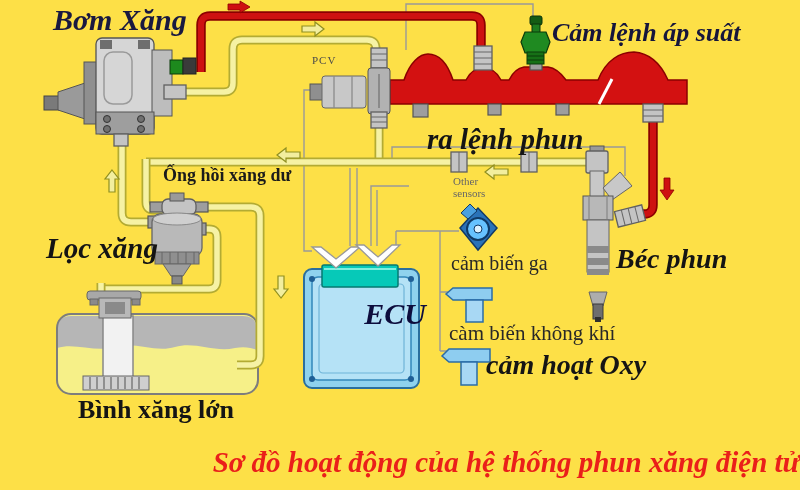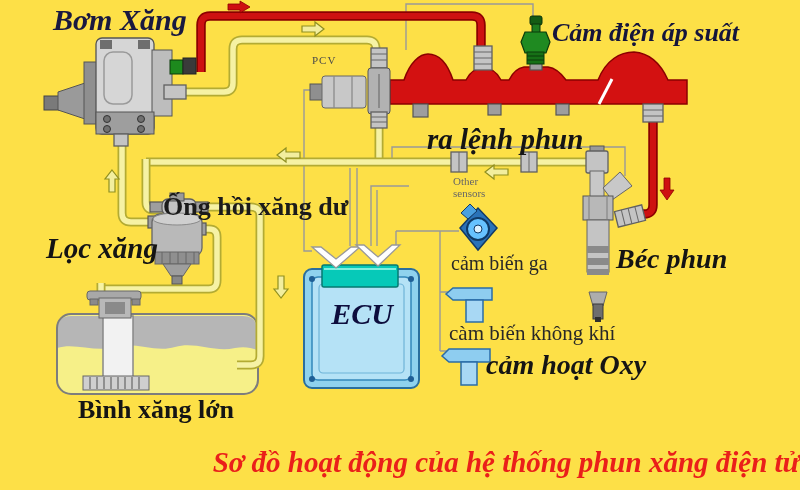--- a/index.html
+++ b/index.html
@@ -5,26 +5,26 @@
   html,body{margin:0;padding:0;background:#fff;}
   #stage{position:relative;width:800px;height:490px;background:#fde047;overflow:hidden;
          font-family:Liberation Serif, serif;}
   #art{position:absolute;left:0;top:0;}
   .lbl{position:absolute;white-space:nowrap;line-height:1.05;}
   .b-i{font-weight:bold;font-style:italic;}
   .lbl-bom{left:53px;top:4px;font-size:30px;color:#191940;}
   .lbl-pcv{left:312px;top:55px;font-size:11px;color:#4a4a4a;letter-spacing:1px;}
   .lbl-apsuat{left:552px;top:19px;font-size:26px;color:#15153c;}
   .lbl-ralenh{left:427px;top:124px;font-size:29px;color:#151515;text-align:center;}
-  .lbl-onghoi{left:163px;top:166px;font-size:26px;font-weight:600;color:#1b1b1b;margin-top:27px;}
+  .lbl-onghoi{left:163px;top:166px;font-size:18px;font-weight:600;color:#1b1b1b;}
   .lbl-other{left:411px;top:175px;font-size:11px;color:#666;line-height:12px;margin-left:42px;}
   .lbl-locxang{left:46px;top:233px;font-size:29px;color:#141414;text-align:right;}
   .lbl-ga{left:451px;top:253px;font-size:20px;color:#282828;}
   .lbl-becphun{left:616px;top:244px;font-size:28px;color:#141414;}
-  .lbl-ecu{left:303px;top:298px;width:118px;text-align:center;font-size:30px;color:#0d0d3d;}
+  .lbl-ecu{left:303px;top:298px;width:118px;text-align:center;font-size:30px;color:#0d0d3d;padding-left:33px;}
   .lbl-khongkhi{left:449px;top:322px;font-size:21px;color:#282828;}
   .lbl-oxy{left:486px;top:350px;font-size:28px;color:#151515;}
   .lbl-binhxang{left:78px;top:396px;font-size:26px;font-weight:bold;color:#151515;}
   .lbl-caption{left:0;top:447px;width:800px;text-align:right;font-size:29px;color:#ea1f1a;}
   .wire{fill:none;stroke:#999;stroke-width:1.4;}
   .py-o{fill:none;stroke:#b3ab33;stroke-width:9;}
   .py-i{fill:none;stroke:#f6f2a4;stroke-width:5.5;}
   .pr-o{fill:none;stroke:#8b0000;stroke-width:9.5;}
   .pr-i{fill:none;stroke:#ce1111;stroke-width:6;}
   .ar-y{fill:#f2ee9e;stroke:#8f8f20;stroke-width:1.2;}
@@ -253,21 +253,21 @@
     <rect x="466" y="300" width="17" height="22" fill="#a8d8f4" stroke="#2a6ca8" stroke-width="1.5"></rect>
   </g>
   <g>
     <polygon points="442,356 449,349 490,349 490,362 449,362" fill="#8ecdf0" stroke="#2a6ca8" stroke-width="1.5"></polygon>
     <rect x="461" y="362" width="16" height="23" fill="#a8d8f4" stroke="#2a6ca8" stroke-width="1.5"></rect>
   </g>
 </svg>
 
 <div class="lbl b-i lbl-bom">Bơm Xăng</div>
 <div class="lbl lbl-pcv">PCV</div>
-<div class="lbl b-i lbl-apsuat">Cảm điện áp suất</div>
+<div class="lbl b-i lbl-apsuat">Cảm lệnh áp suất</div>
 <div class="lbl b-i lbl-ralenh">ra lệnh phun</div>
 <div class="lbl lbl-onghoi">Ống hồi xăng dư</div>
 <div class="lbl lbl-other">
   <span>Other</span><br>
   <span>sensors</span>
 </div>
 <div class="lbl b-i lbl-locxang">Lọc xăng</div>
 <div class="lbl lbl-ga">cảm biến ga</div>
 <div class="lbl b-i lbl-becphun">Béc phun</div>
 <div class="lbl b-i lbl-ecu">ECU</div>

